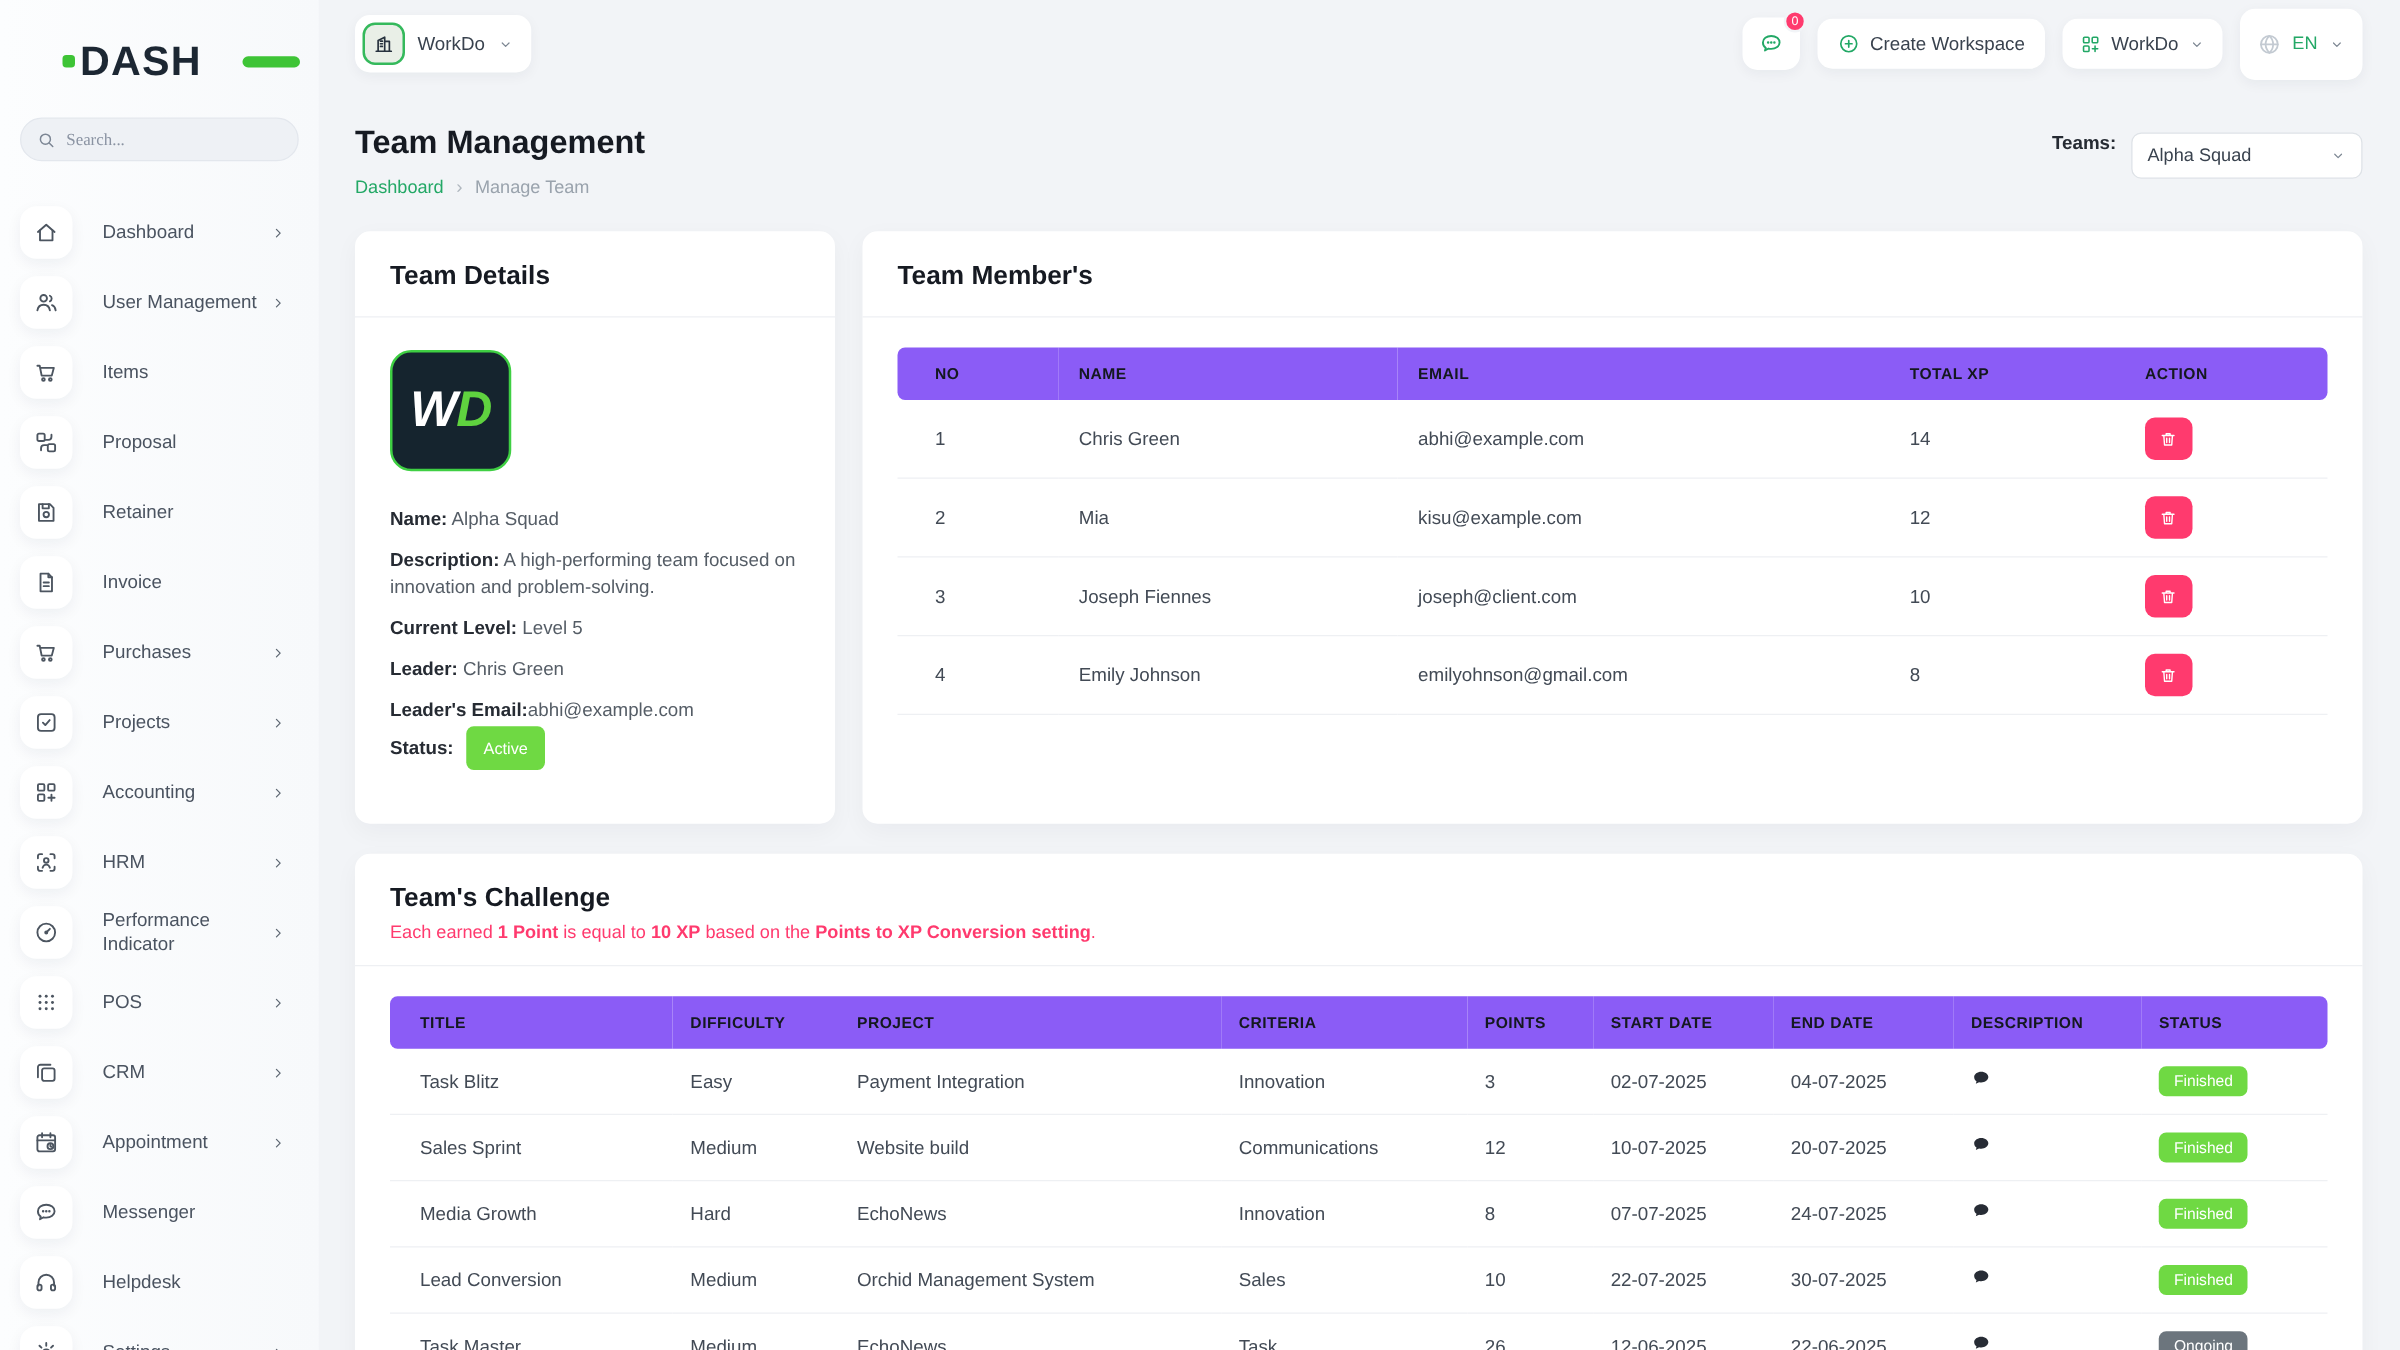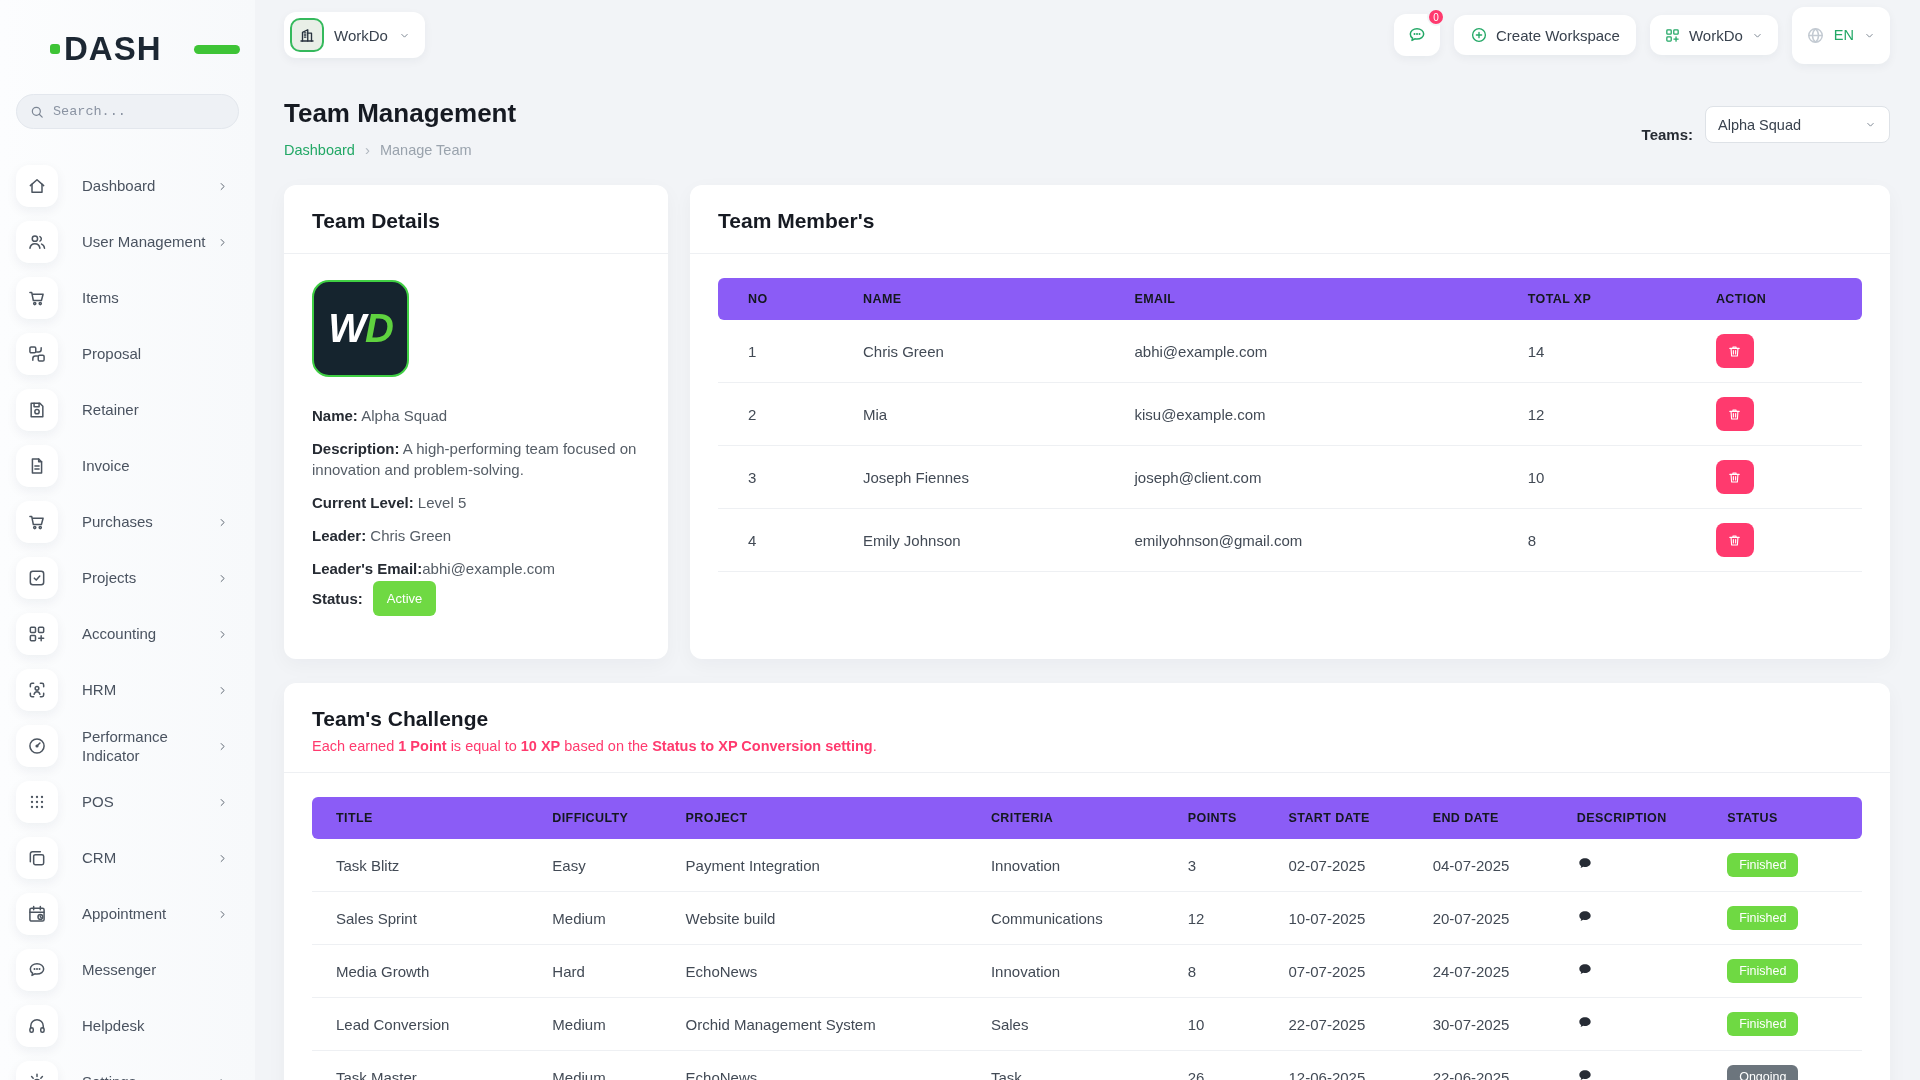--- a/index.html
+++ b/index.html
@@ -11,21 +11,21 @@
   
   .sidebar { position:absolute; left:0; top:0; width:255px; height:1080px;
     background:linear-gradient(to right,#fcfdfe,#f7f9fb); z-index:2; }
   .logo-wrap { position:relative; margin:30px 0 0 64px; width:150px; height:38px; }
   .logo-dot { position:absolute; left:-14px; top:14px; width:10px; height:10px; border-radius:3px; background:#3ec436; }
   .logo-text { font-size:33px; font-weight:900; letter-spacing:1px; color:#1c2733; }
   .logo-bar { position:absolute; right:-26px; top:15px; width:46px; height:9px; border-radius:5px; background:#3ec436; }
   .search-box { margin:26px 16px 0 16px; height:35px; background:#eef1f5; border:1px solid #e3e7ed;
     border-radius:18px; display:flex; align-items:center; padding:0 12px; gap:8px; color:#7c8694; }
   .search-box input { border:none; outline:none; background:transparent; font-size:13.5px;
-    font-family:Liberation Mono, monospace; color:#555d66; width:100%; }
+    font-family:Liberation Serif, serif; color:#555d66; width:100%; }
   .search-box input::placeholder { color:#8a93a2; }
   .menu { margin-top:36px; display:flex; flex-direction:column; gap:14px; }
   .menu-item { display:flex; align-items:center; padding-left:16px; cursor:pointer; min-height:42px; }
   .menu-tile { width:42px; height:42px; min-width:42px; border-radius:13px; background:#ffffff;
     box-shadow:0 4px 12px rgba(25,40,70,.06); display:flex; align-items:center; justify-content:center; color:#4c5560; }
   .menu-tile svg { width:20px; height:20px; }
   .menu-label { margin-left:24px; font-size:15px; color:#4a5360; line-height:1.3; max-width:132px; }
   .menu-chev { margin-left:auto; margin-right:26px; color:#5b6570; }
   .menu-chev svg { width:13px; height:13px; }
 
@@ -54,21 +54,21 @@
   .lang-btn { height:57px; padding:0 14px; gap:9px; }
   .globe-ic { color:#c3cad2; } .globe-ic svg { width:19px; height:19px; }
   .lang-label { font-size:14.5px; color:#23a866; }
 
   .heading-row { display:flex; justify-content:space-between; align-items:flex-start; margin-top:40px; }
   .page-title { font-size:26px; font-weight:700; color:#161a22; }
   .breadcrumb { margin-top:12px; font-size:14.5px; display:flex; align-items:center; gap:10px; }
   .bc-link { color:#23a866; cursor:pointer; }
   .bc-sep { color:#b0b7bf; font-size:15px; }
   .bc-current { color:#9aa3ad; }
-  .teams-row { display:flex; align-items:flex-end; gap:12px; margin-top:8px; }
+  .teams-row { display:flex; align-items:flex-start; gap:12px; margin-top:8px; }
   .teams-label { font-size:15px; font-weight:700; color:#262b33; }
   .teams-select { width:185px; height:37px; background:#fff; border:1px solid #dee2e7; border-radius:8px;
     display:flex; align-items:center; justify-content:space-between; padding:0 12px; cursor:pointer; }
   .teams-select .val { font-size:14.5px; color:#39424e; }
 
   .card { background:#fff; border-radius:12px; box-shadow:0 6px 20px rgba(20,30,60,.04); }
   .card-title-block { padding:24px 28px 20px 28px; border-bottom:1px solid #eef0f3; }
   .card-title { font-size:21px; font-weight:700; color:#161a22; }
 
   .cards-row { display:flex; gap:22px; margin-top:27px; }
@@ -570,21 +570,21 @@
               </td>
             </tr>
           </tbody>
       </table>
     </div>
   </div>
 
   <div class="card challenge-card">
     <div class="challenge-head">
       <div class="card-title">Team's Challenge</div>
-      <div class="challenge-note" id="challenge-note"><span>Each earned </span><b>1 Point</b><span> is equal to </span><b>10 XP</b><span> based on the </span><b>Status to XP Conversion setting</b><span>.</span></div>
+      <div class="challenge-note" id="challenge-note"><span>Each earned </span><b>1 Point</b><span> is equal to </span><b>10 XP</b><span> based on the </span><b>Points to XP Conversion setting</b><span>.</span></div>
     </div>
     <table class="data-table challenge-table">
       <thead>
           <tr id="challenge-head">
             <th class="c1">TITLE</th>
             <th class="c2">DIFFICULTY</th>
             <th class="c3">PROJECT</th>
             <th class="c4">CRITERIA</th>
             <th class="c5">POINTS</th>
             <th class="c6">START DATE</th>

